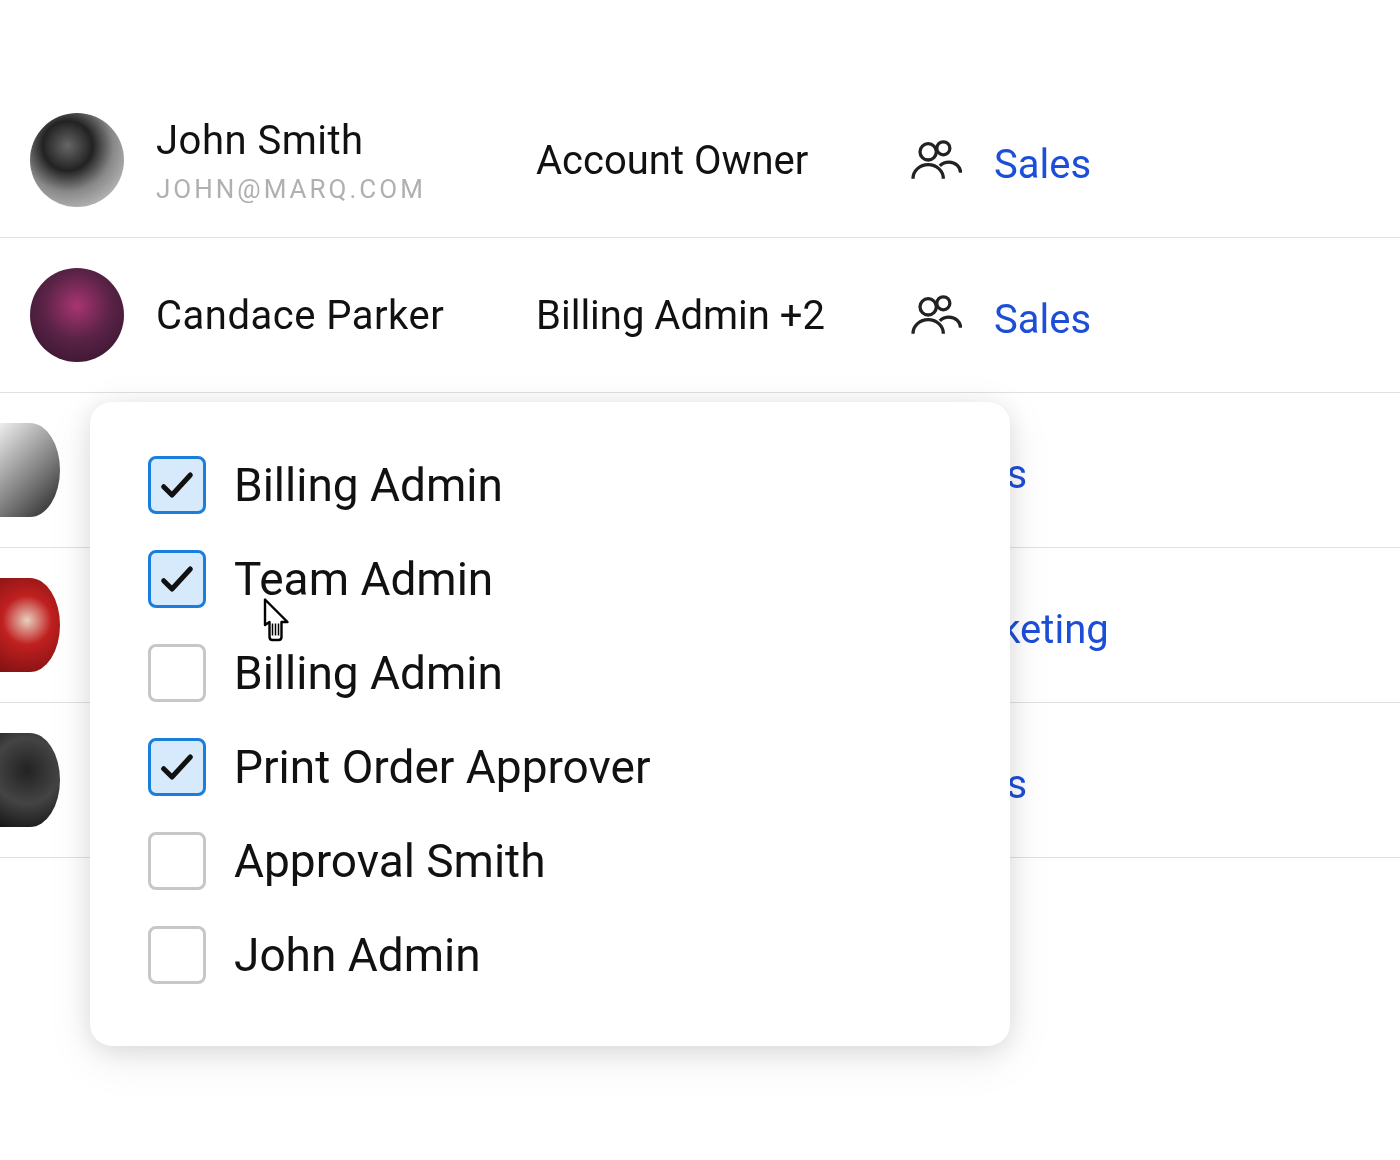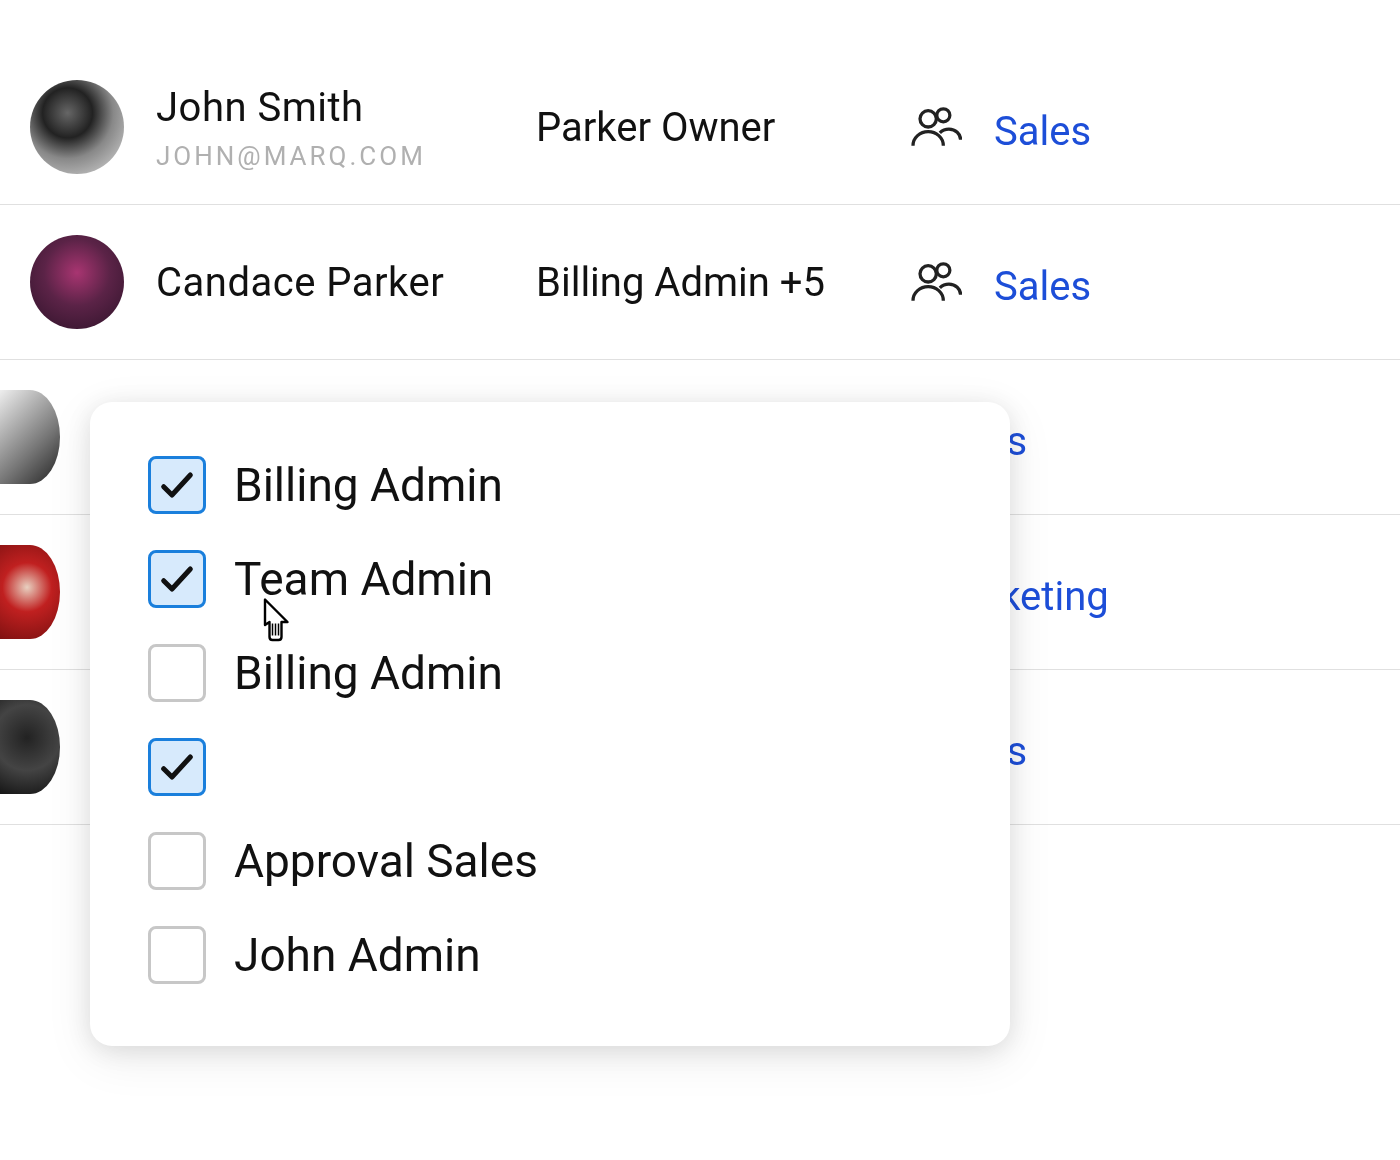--- a/index.html
+++ b/index.html
@@ -6,21 +6,21 @@
   body {
     font-family: -apple-system, BlinkMacSystemFont, "Segoe UI", Roboto, Helvetica, Arial, sans-serif;
     background: #fff;
     width: 1400px;
     height: 1160px;
     overflow: hidden;
     position: relative;
   }
   .table {
     width: 100%;
-    padding-top: 50px;
+    padding-top: 83px;
   }
   .row {
     display: flex;
     align-items: center;
     border-bottom: 1px solid #e0e0e0;
     padding: 22px 0;
     min-height: 155px;
   }
   .avatar {
     width: 94px;
@@ -136,40 +136,40 @@
 <body>
 
 <div class="table">
 
   <div class="row">
     <div class="avatar" style="background:radial-gradient(circle at 40% 35%, #666 0%, #222 30%, #888 55%, #ddd 100%)"></div>
     <div class="user-col">
       <div class="user-name">John Smith</div>
       <div class="user-email">JOHN@MARQ.COM</div>
     </div>
-    <div class="role-col">Parker Owner</div>
+    <div class="role-col">Account Owner</div>
     <div class="team-col">
       <span class="team-icon">
         <svg viewBox="0 0 24 24" fill="none" stroke="#222" stroke-width="1.4">
             <circle cx="9.5" cy="8.5" r="3.5"></circle>
             <circle cx="16" cy="7" r="2.8"></circle>
             <path d="M3 20c0-3.5 3-6 6.5-6s6.5 2.5 6.5 6"></path>
             <path d="M14.5 14.5c1-1 2.4-1.6 3.9-1.6 2.8 0 5 2 5 4.6"></path>
           </svg>
       </span>
       <span>Sales</span>
     </div>
   </div>
 
   <div class="row">
     <div class="avatar" style="background:radial-gradient(circle at 50% 40%, #a83571 0%, #5b2347 45%, #2d1228 100%)"></div>
     <div class="user-col">
       <div class="user-name">Candace Parker</div>
     </div>
-    <div class="role-col">Billing Admin +5</div>
+    <div class="role-col">Billing Admin +2</div>
     <div class="team-col">
       <span class="team-icon">
         <svg viewBox="0 0 24 24" fill="none" stroke="#222" stroke-width="1.4">
             <circle cx="9.5" cy="8.5" r="3.5"></circle>
             <circle cx="16" cy="7" r="2.8"></circle>
             <path d="M3 20c0-3.5 3-6 6.5-6s6.5 2.5 6.5 6"></path>
             <path d="M14.5 14.5c1-1 2.4-1.6 3.9-1.6 2.8 0 5 2 5 4.6"></path>
           </svg>
       </span>
       <span>Sales</span>
@@ -257,24 +257,25 @@
   <div class="option">
     <div class="checkbox"></div>
     <span class="option-label">Billing Admin</span>
   </div>
   <div class="option">
     <div class="checkbox checked">
       <svg viewBox="0 0 24 24" fill="none" stroke="#111" stroke-width="3" stroke-linecap="round" stroke-linejoin="round">
           <polyline points="4 13 9 18 20 6"></polyline>
         </svg>
     </div>
+    <span class="option-label">Print Order Approver</span>
   </div>
   <div class="option">
     <div class="checkbox"></div>
-    <span class="option-label">Approval Sales</span>
+    <span class="option-label">Approval Smith</span>
   </div>
   <div class="option">
     <div class="checkbox"></div>
     <span class="option-label">John Admin</span>
   </div>
 </div>
 
 <div class="cursor">
   <svg viewBox="0 0 32 32" fill="#fff" stroke="#000" stroke-width="1.6" stroke-linejoin="round">
     <path d="M10 3 L10 20 L13 18 L13 28 C13 29.5 14 30 15 30 L19 30 C20 30 21 29.5 21 28 L21 18 L25 18 Z"></path>

